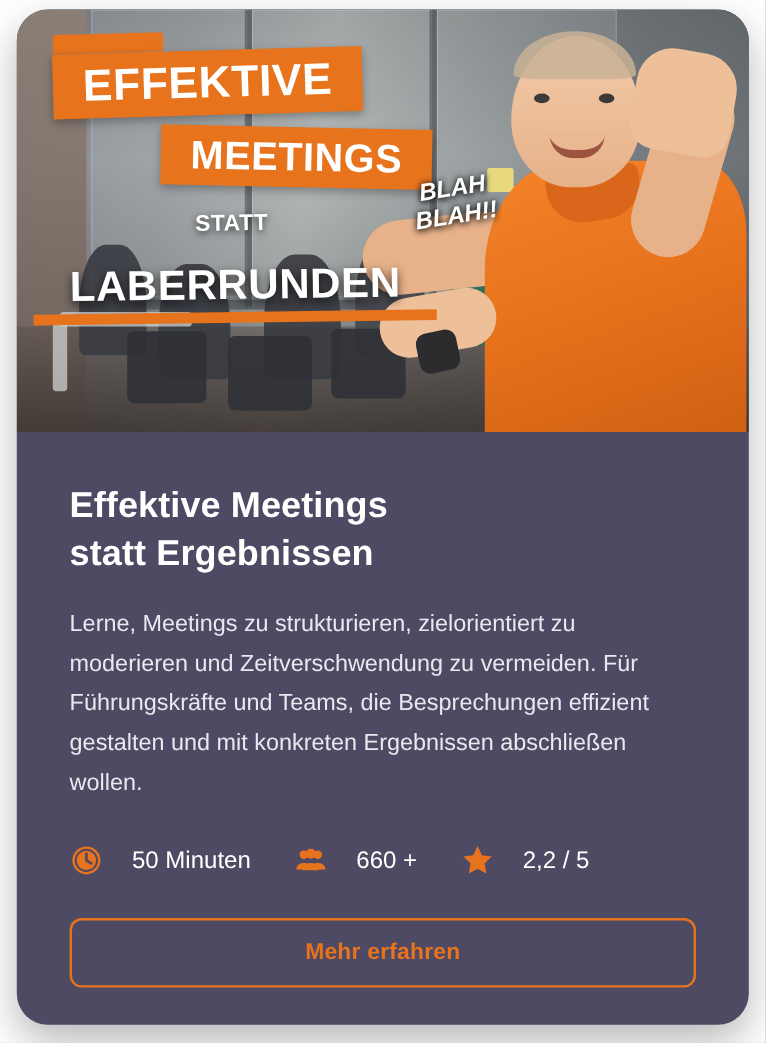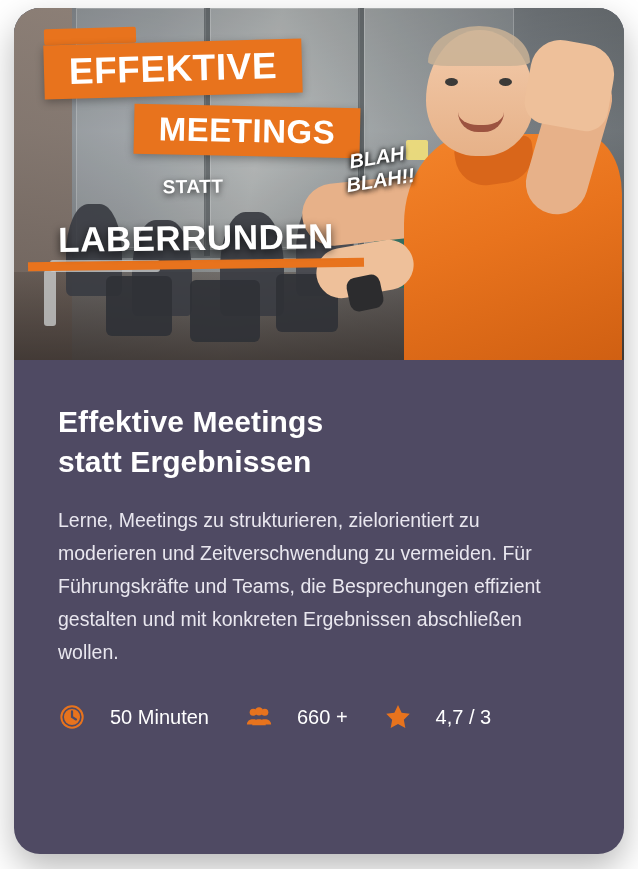--- a/index.html
+++ b/index.html
@@ -393,20 +393,21 @@
           <path d="M11.6 18.5c0-3 2.4-4.6 5.4-4.6s5.4 1.6 5.4 4.6z" fill="#e8731d"></path>
           <path d="M6.2 19c0-3.3 2.6-5.1 5.8-5.1s5.8 1.8 5.8 5.1z" fill="#e8731d"></path>
         </svg>
         <span class="stat-label">660 +</span>
       </div>
 
       <div class="stat">
         <svg class="ico" viewBox="0 0 24 24">
           <path d="M12 1.8l3.1 6.5 7 1-5.1 5 1.3 7.1-6.3-3.4-6.3 3.4 1.3-7.1-5.1-5 7-1z" fill="#e8731d"></path>
         </svg>
-        <span class="stat-label">4,7 / 3</span>
+        <span class="stat-label">2,2 / 5</span>
       </div>
 
     </div>
 
+    <button class="cta">Mehr erfahren</button>
 
   </div>
 </div>
 
 </body></html>

